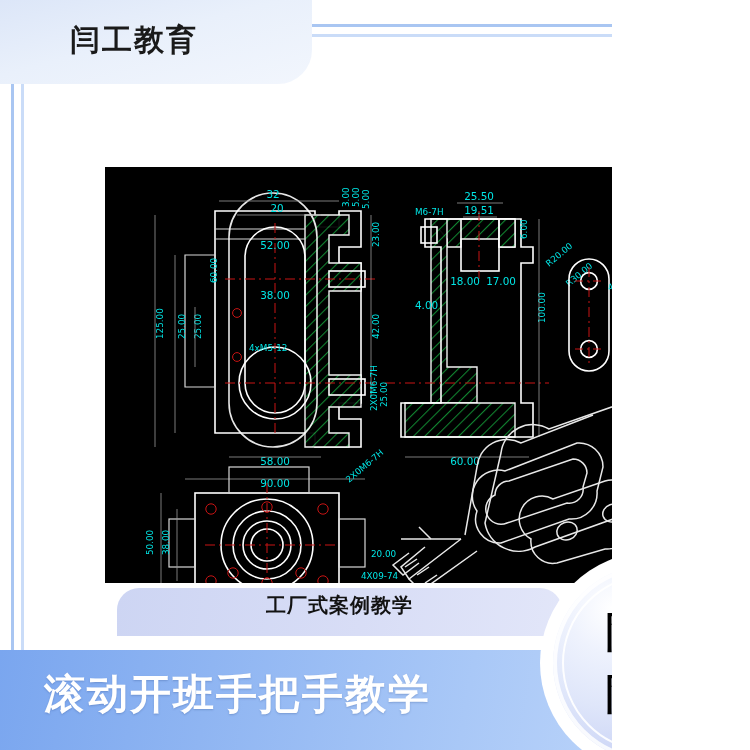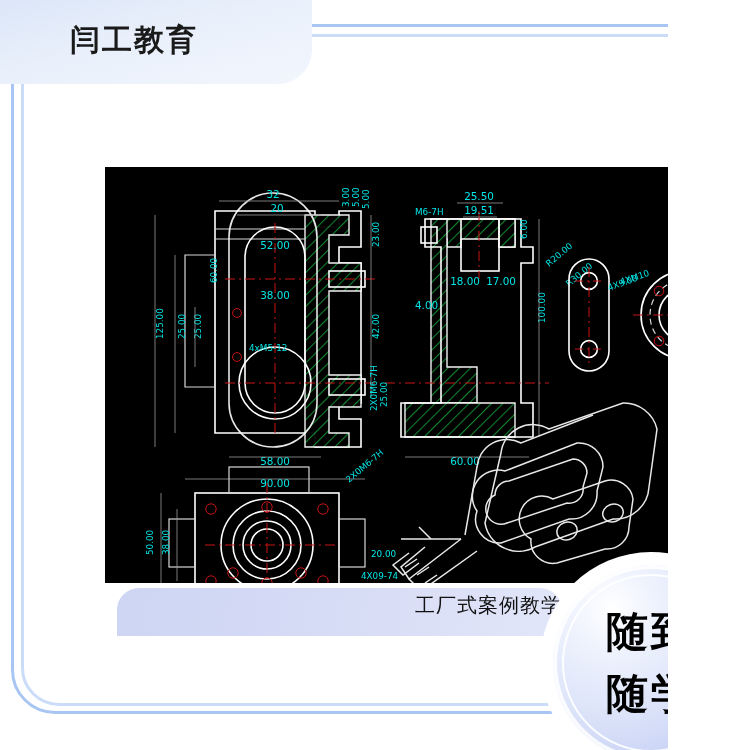--- a/index.html
+++ b/index.html
@@ -12,21 +12,21 @@
     font-family: "Liberation Sans", "DejaVu Sans", sans-serif;
     background: #ffffff;
     overflow: hidden;
     position: relative;
   }
 
   
   #poster {
     position: absolute;
     inset: 0;
-    width: 668px;
+    width: 612px;
     height: 750px;
     background: #ffffff;
     overflow: hidden;
   }
 
   
   .header-tab {
     position: absolute;
     left: 0;
     top: 0;
@@ -103,23 +103,23 @@
     background: linear-gradient(100deg, #cdd5f3 0%, #d8ddf6 55%, #e2e6f9 100%);
     border-top-left-radius: 22px;
     border-top-right-radius: 22px;
     z-index: 7;
   }
   .caption-text {
     position: absolute;
     left: 0;
     right: 0;
     top: 4px;
-    text-align: right;
+    text-align: center;
     font-size: 20px;
-    font-weight: 400;
+    font-weight: 700;
     color: #121212;
     letter-spacing: 1px;
   }
 
   
   .bottom-bar {
     position: absolute;
     left: 0;
     top: 650px;
     width: 750px;
@@ -393,20 +393,23 @@
         <path d="M148,186 L178,186"></path>
         <path d="M157,180 L163,186"></path>
       </g>
     </svg>
   </div>
 
   <div class="caption-pill">
     <div class="caption-text">工厂式案例教学</div>
   </div>
 
+  <div class="bottom-bar">
+    <div class="bottom-bar-text">滚动开班手把手教学</div>
+  </div>
 
   <div class="badge-backdrop"></div>
   <div class="badge-circle">
     <div class="badge-line badge-line-1">随到</div>
     <div class="badge-line badge-line-2">随学</div>
   </div>
 
 </div>
 
 </body></html>

